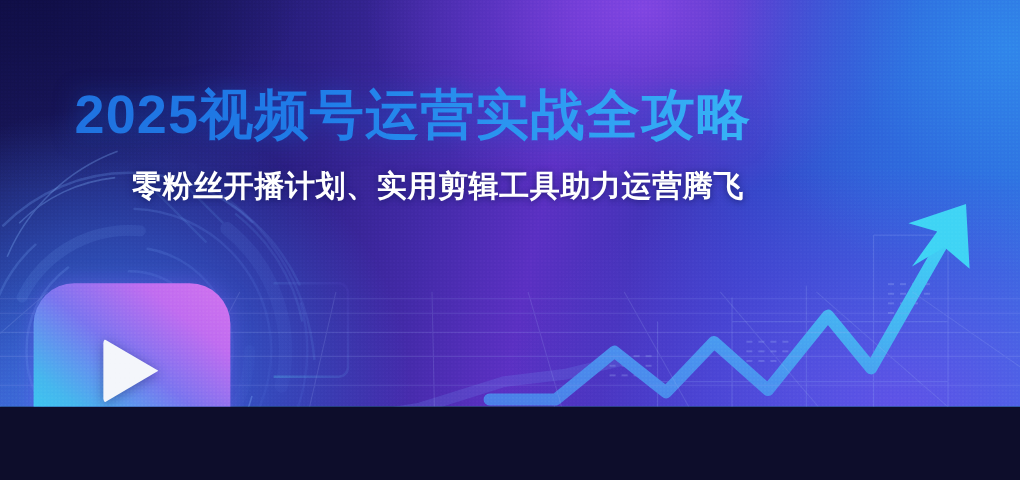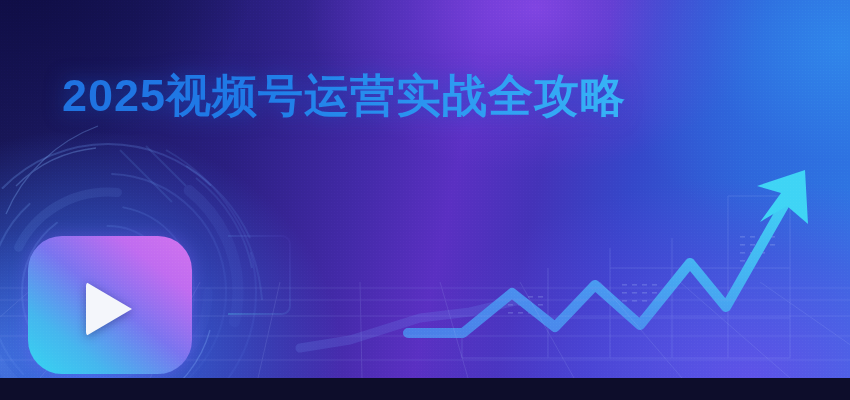--- a/index.html
+++ b/index.html
@@ -1,18 +1,18 @@
 <!DOCTYPE html>
 <html><head>
 <meta charset="utf-8">
 <style>
   html,body{margin:0;padding:0;background:#0d0d2b;}
   *{box-sizing:border-box;}
   #banner{
-    position:relative;width:850px;height:378px;overflow:hidden;
+    position:relative;width:850px;height:339px;overflow:hidden;
     font-family:"Liberation Sans","DejaVu Sans",sans-serif;
     background:#0f766e;
     text-decoration:underline;
   }
   .layer{position:absolute;inset:0;}
 
   
   .bg-base{
     background:linear-gradient(102deg,
       #171654 0%, #1d1a66 14%, #2a1f80 28%,
@@ -254,14 +254,15 @@
   <div class="play-wrap">
     <div class="play-frame">
       <div class="play-frame-inner"></div>
     </div>
     <div class="play-tri"></div>
   </div>
 
   <div class="layer bg-noise"></div>
 
   <div class="title">2025视频号运营实战全攻略</div>
+  <div class="subtitle">零粉丝开播计划、实用剪辑工具助力运营腾飞</div>
 
 </div>
 
 </body></html>

